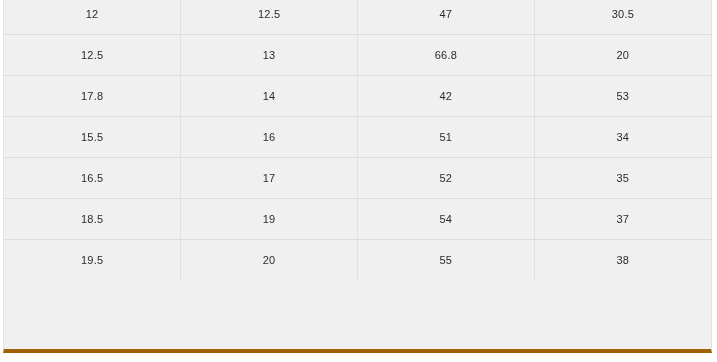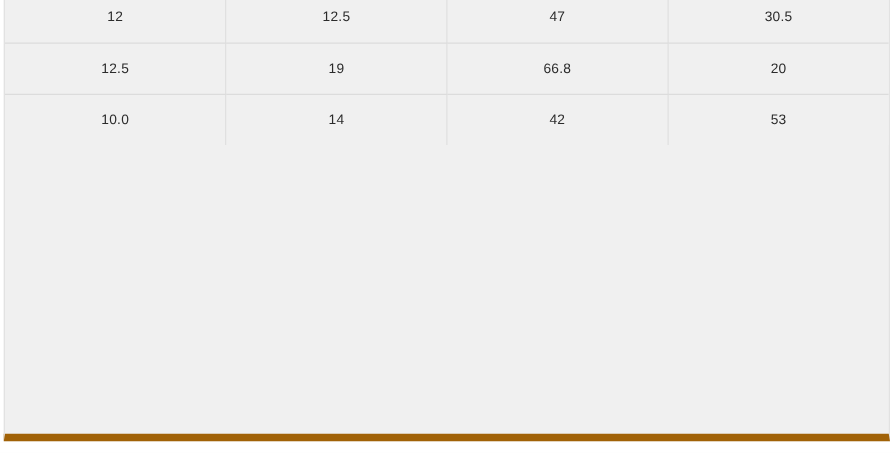--- a/index.html
+++ b/index.html
@@ -25,21 +25,21 @@
   #table-viewport {
     position: absolute;
     left: 3px;
     top: 0;
     width: 709px;
     height: 353px;
     overflow: hidden;
     background: #f0f0f0;
     border-left: 1px solid #e2e2e2;
     border-right: 1px solid #e2e2e2;
-    border-bottom: 6px solid #a16207;
+    border-bottom: 4px solid #a16207;
     box-sizing: border-box;
   }
 
   #size-table {
     position: absolute;
     left: 0;
     top: -6px;            
     width: 707px;
     border-collapse: collapse;
     table-layout: fixed;
@@ -84,26 +84,50 @@
       </colgroup>
       <tbody id="table-body">
           <tr>
             <td>12</td>
             <td>12.5</td>
             <td>47</td>
             <td>30.5</td>
           </tr>
           <tr>
             <td>12.5</td>
-            <td>19</td>
+            <td>13</td>
             <td>66.8</td>
             <td>20</td>
           </tr>
           <tr>
-            <td>10.0</td>
+            <td>17.8</td>
             <td>14</td>
             <td>42</td>
             <td>53</td>
+          </tr>
+          <tr>
+            <td>15.5</td>
+            <td>16</td>
+            <td>51</td>
+            <td>34</td>
+          </tr>
+          <tr>
+            <td>16.5</td>
+            <td>17</td>
+            <td>52</td>
+            <td>35</td>
+          </tr>
+          <tr>
+            <td>18.5</td>
+            <td>19</td>
+            <td>54</td>
+            <td>37</td>
+          </tr>
+          <tr>
+            <td>19.5</td>
+            <td>20</td>
+            <td>55</td>
+            <td>38</td>
           </tr>
         </tbody>
     </table>
   </div>
 </div>
 
 </body></html>

